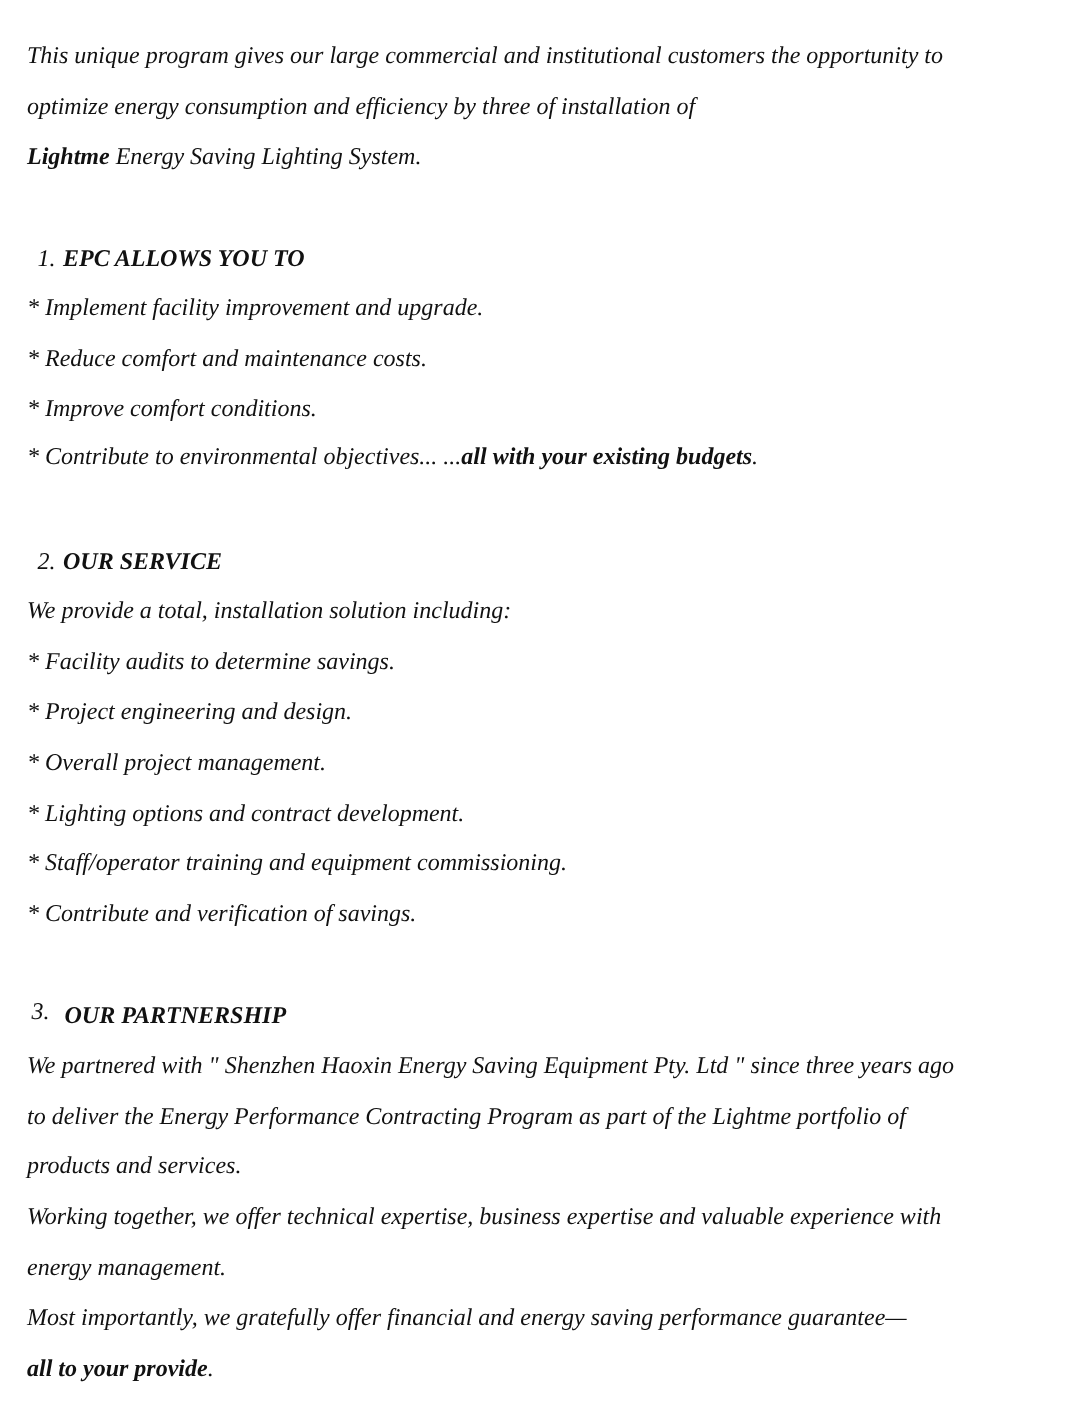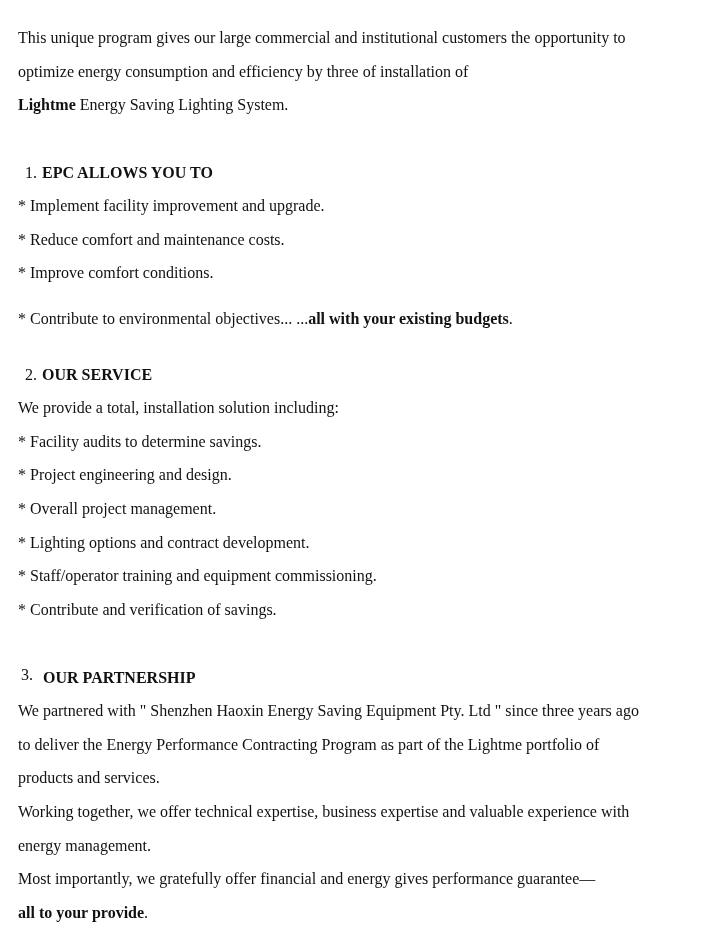--- a/index.html
+++ b/index.html
@@ -21,20 +21,21 @@
       left: 18px;
       top: 0;
       width: 690px;
     }
     .line {
       position: absolute;
       left: 0;
       white-space: nowrap;
       line-height: 20px;
       height: 20px;
+      font-style: italic;
     }
     .heading .num {
       font-weight: normal;
       margin-left: 7px;
       margin-right: 5px;
     }
     .heading .num.raised {
       position: relative;
       top: -3px;
       margin-left: 3px;
@@ -53,37 +54,37 @@
   <div class="line" style="top:28px">This unique program gives our large commercial and institutional customers the opportunity to</div>
   <div class="line" style="top:62px">optimize energy consumption and efficiency by three of installation of</div>
   <div class="line" style="top:95px"><b>Lightme</b><span> Energy Saving Lighting System.</span></div>
 
   <div class="line heading" style="top:163px">
     <span class="num">1.</span><span class="title">EPC ALLOWS YOU TO</span>
   </div>
   <div class="line" style="top:196px">* Implement facility improvement and upgrade.</div>
   <div class="line" style="top:230px">* Reduce comfort and maintenance costs.</div>
   <div class="line" style="top:263px">* Improve comfort conditions.</div>
-  <div class="line" style="top:309px"><span>* Contribute to environmental objectives... ...</span><b>all with your existing budgets</b><span>.</span></div>
+  <div class="line" style="top:295px"><span>* Contribute to environmental objectives... ...</span><b>all with your existing budgets</b><span>.</span></div>
 
   <div class="line heading" style="top:365px">
     <span class="num">2.</span><span class="title">OUR SERVICE</span>
   </div>
   <div class="line" style="top:398px">We provide a total, installation solution including:</div>
   <div class="line" style="top:432px">* Facility audits to determine savings.</div>
   <div class="line" style="top:465px">* Project engineering and design.</div>
   <div class="line" style="top:499px">* Overall project management.</div>
   <div class="line" style="top:533px">* Lighting options and contract development.</div>
   <div class="line" style="top:566px">* Staff/operator training and equipment commissioning.</div>
   <div class="line" style="top:600px">* Contribute and verification of savings.</div>
 
   <div class="line heading" style="top:668px">
     <span class="num raised">3.</span><span class="title">OUR PARTNERSHIP</span>
   </div>
   <div class="line" style="top:701px">We partnered with " Shenzhen Haoxin Energy Saving Equipment Pty. Ltd " since three years ago</div>
   <div class="line" style="top:735px">to deliver the Energy Performance Contracting Program as part of the Lightme portfolio of</div>
   <div class="line" style="top:768px">products and services.</div>
   <div class="line" style="top:802px">Working together, we offer technical expertise, business expertise and valuable experience with</div>
   <div class="line" style="top:836px">energy management.</div>
-  <div class="line" style="top:869px">Most importantly, we gratefully offer financial and energy gives performance guarantee—</div>
+  <div class="line" style="top:869px">Most importantly, we gratefully offer financial and energy saving performance guarantee—</div>
   <div class="line" style="top:903px"><b>all to your provide</b><span>.</span></div>
 
 </div>
 
 </body></html>

